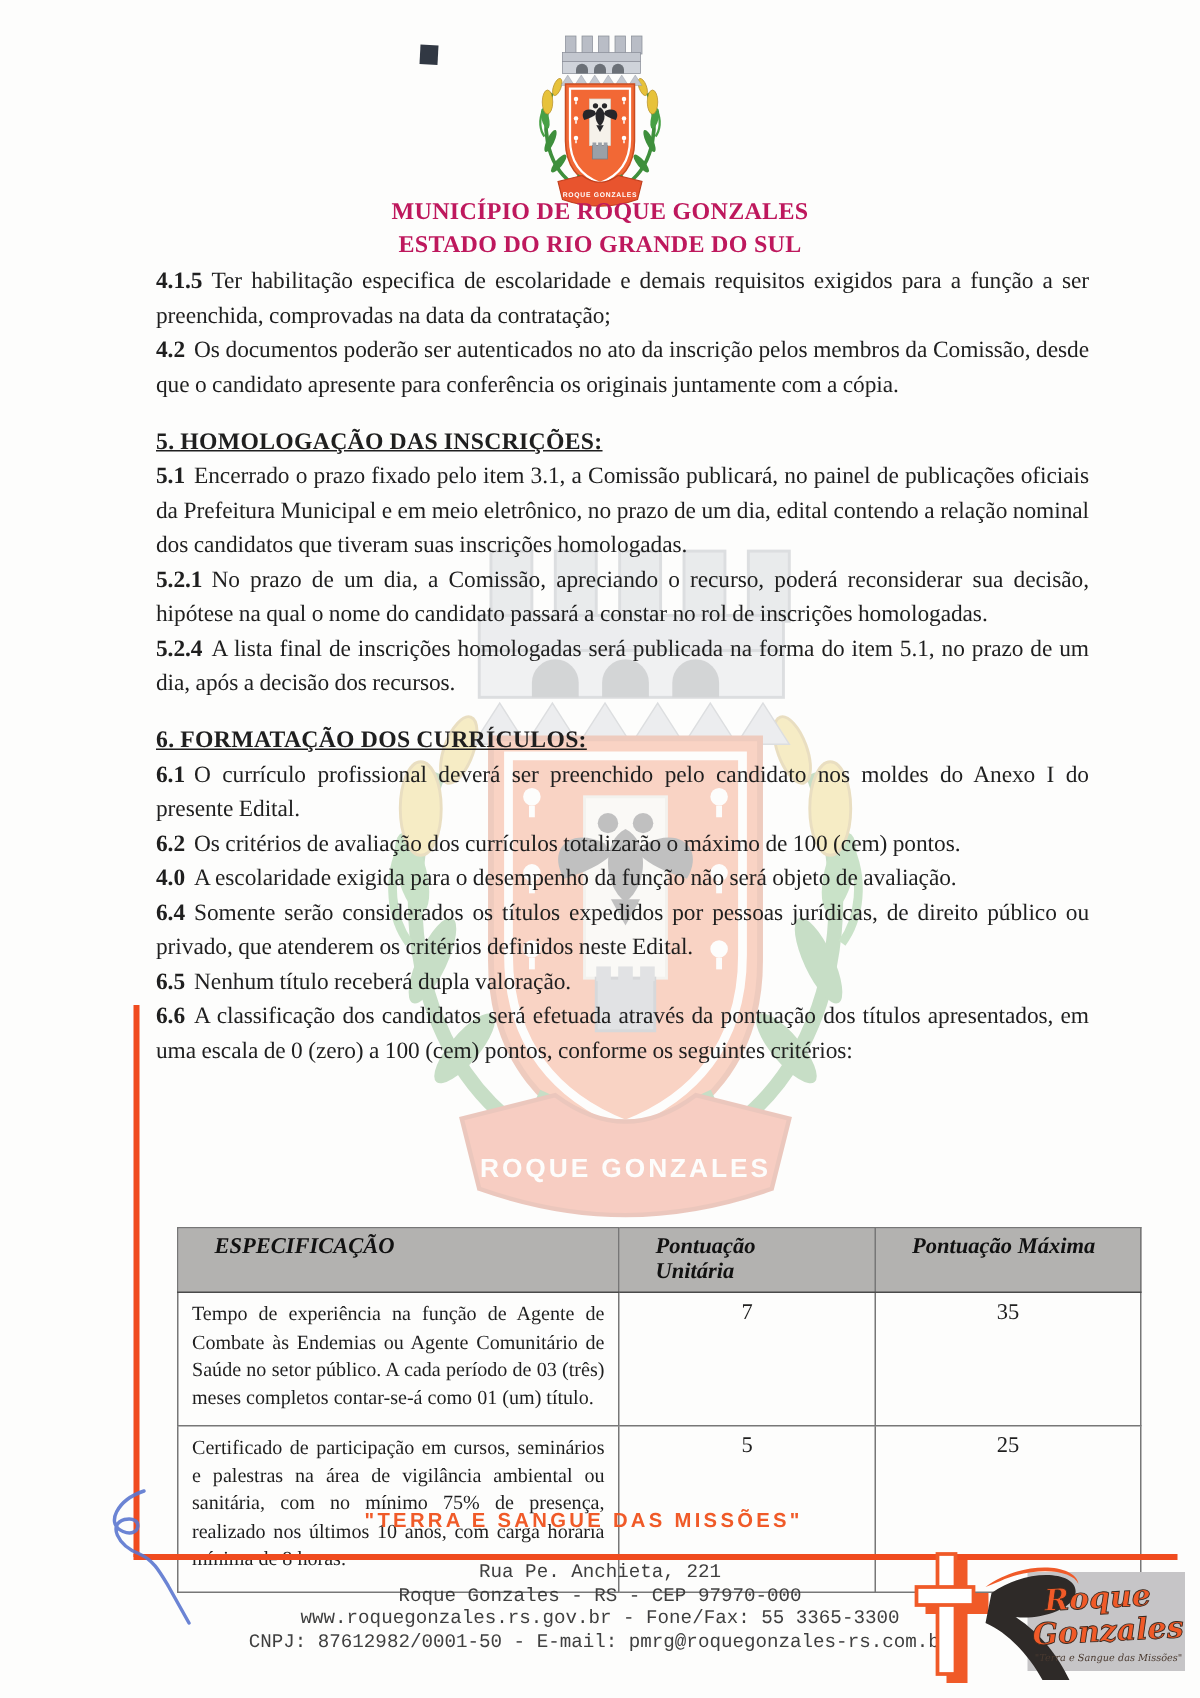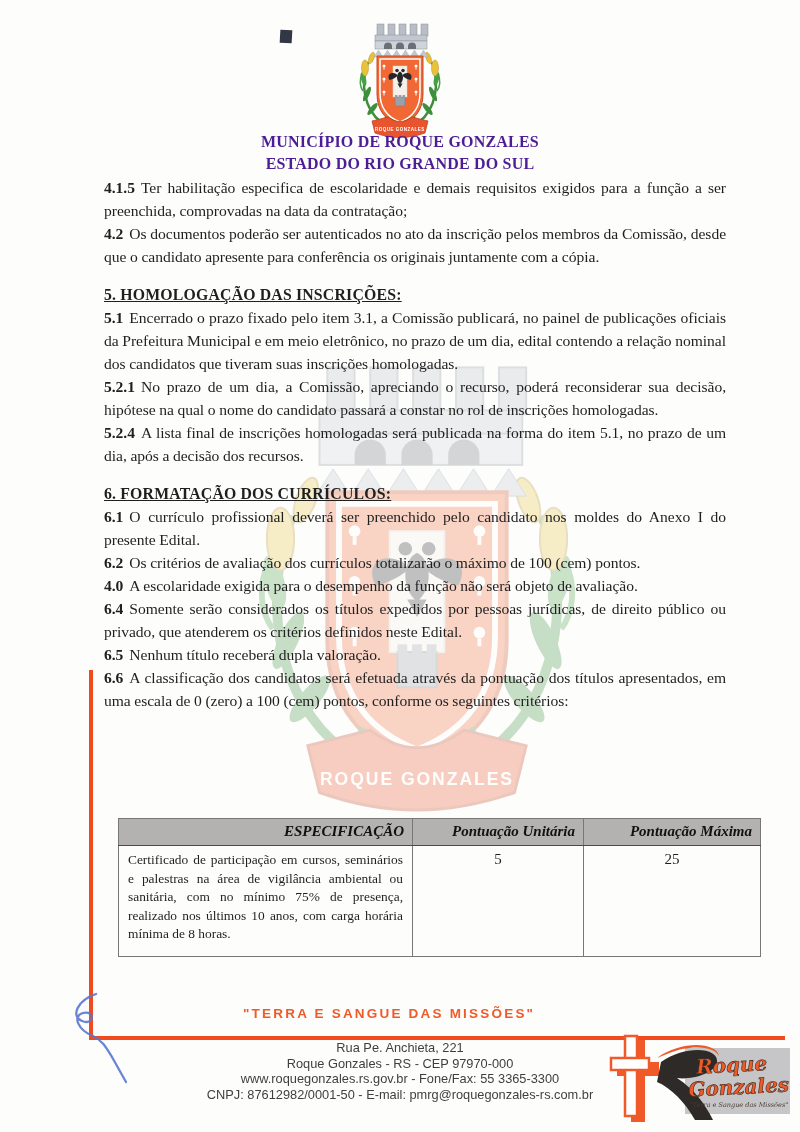--- a/index.html
+++ b/index.html
@@ -1,50 +1,50 @@
 <!DOCTYPE html>
 <html><head>
 <meta charset="utf-8">
 <style>
   html,body{margin:0;padding:0;background:#d8d8d8;}
   .page{position:relative;width:800px;height:1132px;background:#fdfdfc;margin:0 auto;overflow:hidden;
         font-family:"Liberation Serif",serif;color:#1f1f1f;}
   
   .crest-top{position:absolute;left:350px;top:18px;width:100px;height:120px;}
   .title{position:absolute;left:0;top:131px;width:800px;text-align:center;
-         font-weight:bold;font-size:16px;line-height:22px;letter-spacing:.2px;color:#4c1d95;}
+         font-weight:bold;font-size:16px;line-height:22px;letter-spacing:.2px;color:#be185d;}
   .scan-artifact{position:absolute;left:280px;top:30px;width:12px;height:13px;background:#313843;transform:rotate(3deg);}
   
   .bodytext{position:absolute;left:104px;top:176px;width:622px;font-size:15.6px;line-height:23px;
             text-align:justify;letter-spacing:-0.05px;word-spacing:-0.2px;}
   .bodytext p{margin:0;}
   .bodytext .num{font-weight:bold;margin-right:6px;}
   .bodytext h3{margin:15px 0 0 0;font-size:15.8px;font-weight:bold;text-decoration:underline;letter-spacing:.2px;}
   
   .watermark{position:absolute;left:222px;top:344px;width:390px;height:468px;opacity:.28;pointer-events:none;}
   
   .crit-table{position:absolute;left:118px;top:818px;width:642px;border-collapse:collapse;table-layout:fixed;}
   .crit-table th,.crit-table td{border:1px solid #777;vertical-align:top;}
   .crit-table th{background:#b3b2b0;border-bottom:1.5px solid #4a4a4a;font-style:italic;font-weight:bold;
-                 font-size:15px;text-align:right;padding:4px 8px;height:18px;color:#111;}
+                 font-size:15px;text-align:left;padding:4px 24px;height:18px;color:#111;}
   .col-spec{width:294px;} .col-unit{width:171px;} .col-max{width:177px;}
   .crit-table td.spec{font-size:13.4px;line-height:18.5px;text-align:justify;padding:5px 9px;}
   .crit-table td.val{font-size:15px;text-align:center;padding-top:5px;}
   .row1 td{height:78px;} .row2 td{height:100px;margin-left:20px;}
   
   .frame-left{position:absolute;left:89px;top:670px;width:4px;height:368px;background:#f04b1f;}
   .frame-bottom{position:absolute;left:89px;top:1036px;width:696px;height:4px;background:#f04b1f;}
   
   .slogan{position:absolute;left:243px;top:1006px;white-space:nowrap;font-family:"Liberation Sans",sans-serif;
           font-weight:bold;font-size:13.5px;letter-spacing:2.2px;color:#f05a28;z-index:5;}
   
   .pen{position:absolute;left:66px;top:990px;width:74px;height:96px;z-index:6;}
   
   .footer-text{position:absolute;left:120px;top:1040px;width:560px;text-align:center;
-               font-family:Liberation Sans, sans-serif;font-size:12.8px;line-height:15.5px;color:#3f3f3f;}
+               font-family:Liberation Mono, monospace;font-size:12.8px;line-height:15.5px;color:#3f3f3f;}
   .footer-text div{white-space:nowrap;}
   .city-logo{position:absolute;left:605px;top:1032px;width:185px;height:95px;}
 </style>
 </head>
 <body>
 
 <svg width="0" height="0" style="position:absolute" aria-hidden="true">
   <defs>
     <g id="crest">
 
@@ -154,20 +154,25 @@
         <col class="col-spec">
         <col class="col-unit">
         <col class="col-max">
       </colgroup>
     <tbody>
         <tr>
       <th>ESPECIFICAÇÃO</th>
       <th>Pontuação Unitária</th>
       <th>Pontuação Máxima</th>
     </tr>
+    <tr class="row1">
+      <td class="spec">Tempo de experiência na função de Agente de Combate às Endemias ou Agente Comunitário de Saúde no setor público. A cada período de 03 (três) meses completos contar-se-á como 01 (um) título.</td>
+      <td class="val">7</td>
+      <td class="val">35</td>
+    </tr>
     <tr class="row2">
       <td class="spec">Certificado de participação em cursos, seminários e palestras na área de vigilância ambiental ou sanitária, com no mínimo 75% de presença, realizado nos últimos 10 anos, com carga horária mínima de 8 horas.</td>
       <td class="val">5</td>
       <td class="val">25</td>
     </tr>
   </tbody>
     </table>
 
   <div class="frame-left"></div>
   <div class="frame-bottom"></div>

